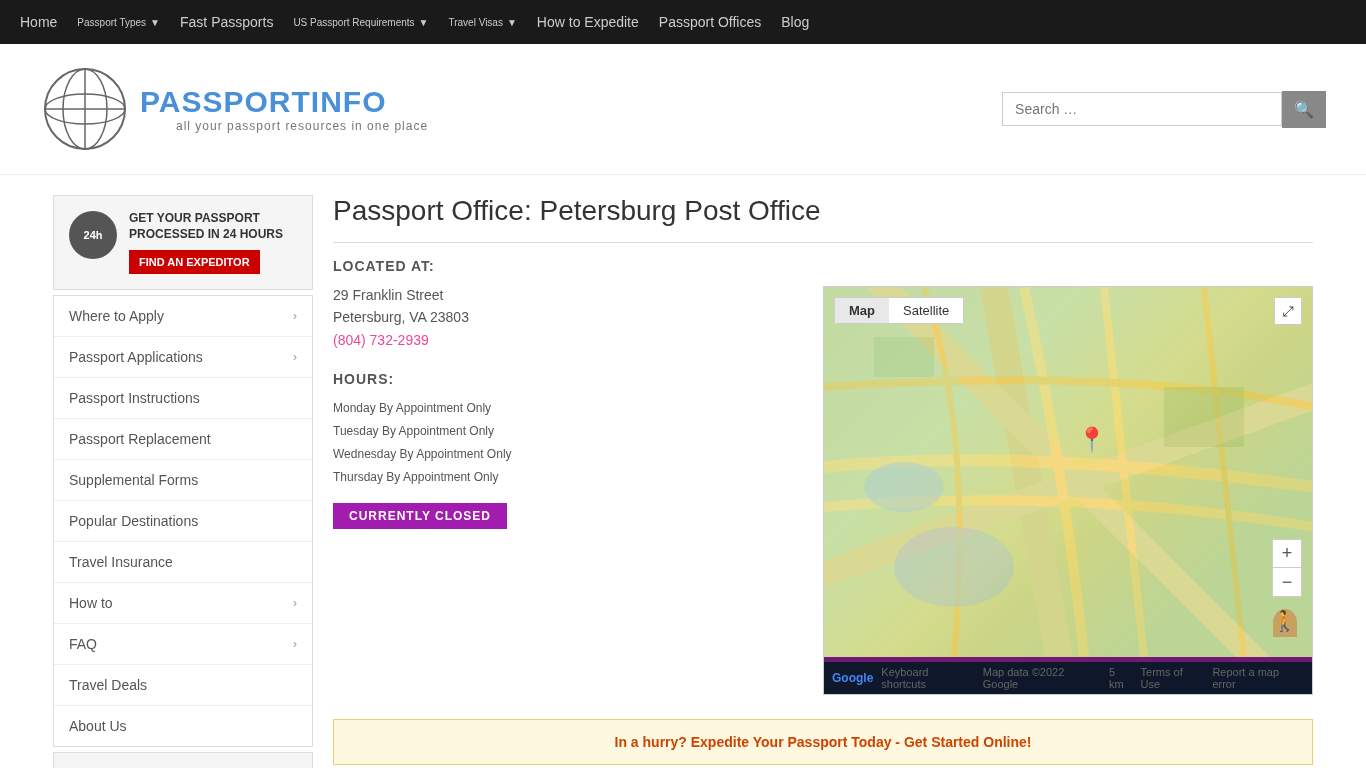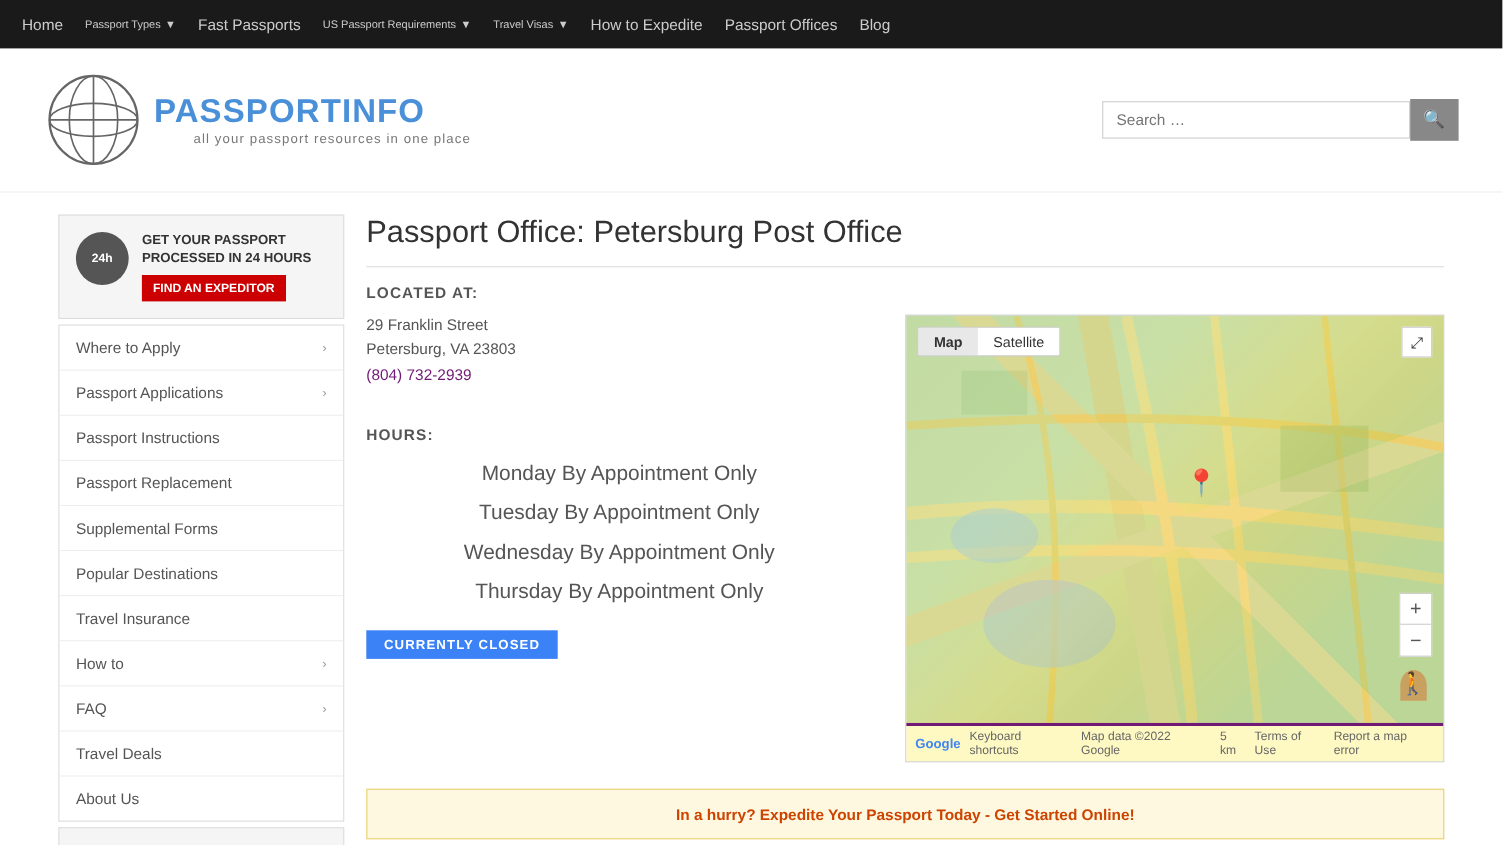--- a/index.html
+++ b/index.html
@@ -179,45 +179,44 @@
       text-transform: uppercase;
       letter-spacing: 1px;
       margin-bottom: 10px;
     }
     .location-info p {
       font-size: 14px;
       color: #555;
       line-height: 1.6;
     }
     .location-info a {
-      color: #701a75;
+      color: #ec4899;
       text-decoration: none;
     }
 
     .hours-section {
-      margin-top: 36px;
+      margin-top: 20px;
     }
     .hours-section h3 {
       font-size: 14px;
       font-weight: bold;
       color: #555;
       text-transform: uppercase;
       letter-spacing: 1px;
       margin-bottom: 10px;
     }
     .hours-section p {
-      font-size: 19px;
+      font-size: 12px;
       color: #555;
       line-height: 1.9;
-      text-align: center;
     }
 
     .status-badge {
       display: inline-block;
-      background: #3b82f6;
+      background: #a21caf;
       color: white;
       padding: 6px 16px;
       font-size: 12px;
       font-weight: bold;
       letter-spacing: 1px;
       text-transform: uppercase;
       margin-top: 15px;
     }
 
     
@@ -322,28 +321,28 @@
       align-items: center;
       justify-content: center;
       cursor: pointer;
       font-size: 18px;
       color: #555;
       border-bottom: 1px solid #ccc;
       user-select: none;
     }
     .map-zoom-btn:last-child { border-bottom: none; }
     .map-footer {
-      background: #fef9c3;
+      background: #0f172a;
       padding: 4px 8px;
       font-size: 11px;
       color: #666;
       display: flex;
       align-items: center;
       gap: 8px;
-      border-top: 3px solid #701a75;
+      border-top: 5px solid #701a75;
     }
     .map-footer a { color: #666; text-decoration: none; }
 
     
     .expedite-banner {
       background: #fff8e1;
       border: 1px solid #e8d070;
       padding: 14px 20px;
       text-align: center;
       margin-top: 24px;

